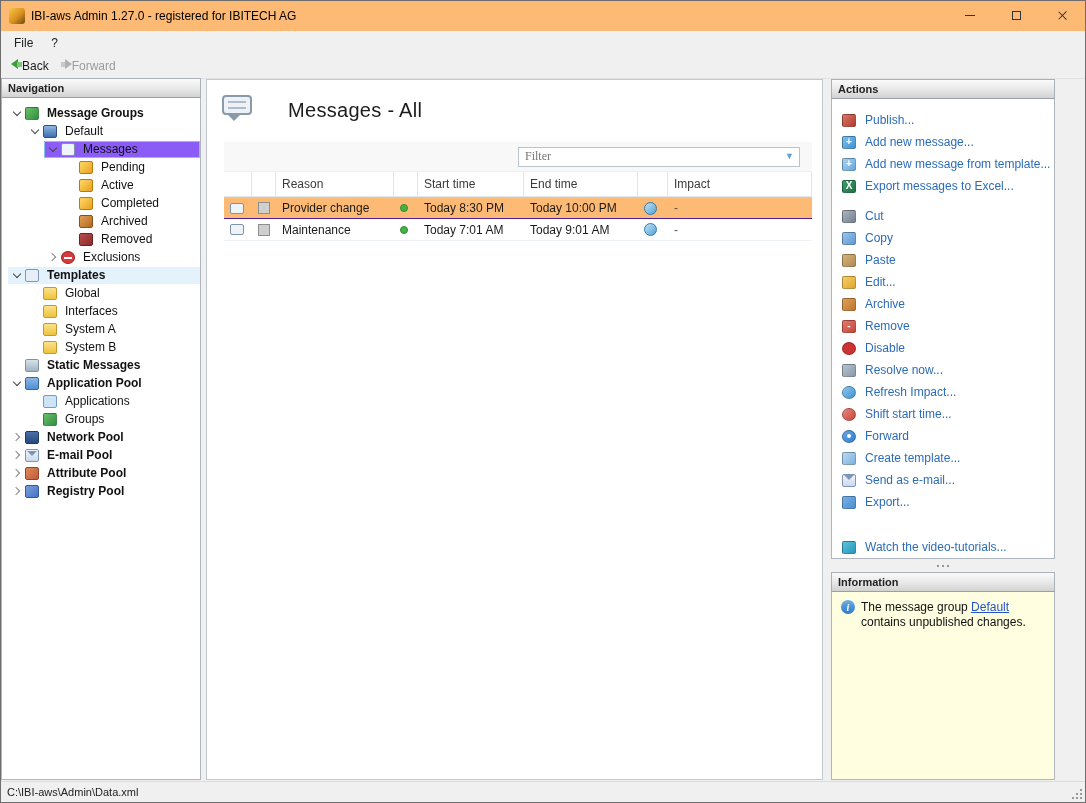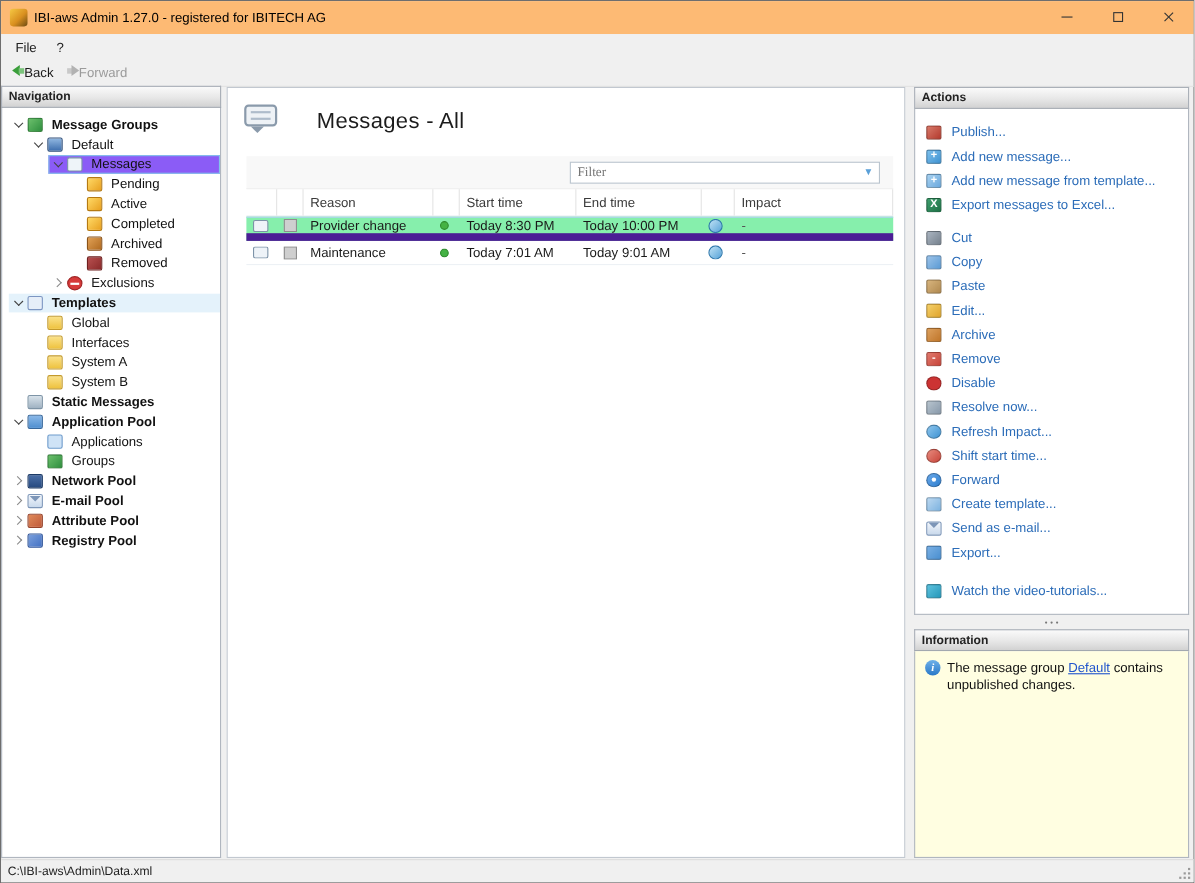--- a/index.html
+++ b/index.html
@@ -93,35 +93,35 @@
   .c-icon{width:28px;flex:none}
   .c-chk{width:24px;flex:none}
   .c-reason{width:118px;flex:none}
   .c-dot{width:24px;flex:none}
   .c-start{width:106px;flex:none}
   .c-end{width:114px;flex:none}
   .c-impic{width:30px;flex:none}
   .c-impact{flex:1}
   .drow{display:flex;height:22px;align-items:center;border-bottom:1px solid #edf1f5}
   .drow .cell{display:flex;align-items:center;padding-left:6px}
-  .drow.sel{background:#86efac;border-top:1px solid #aed5ef;border-bottom:7px solid #4c1d95}
+  .drow.sel{background:#fdba74;border-top:1px solid #aed5ef;border-bottom:1px solid #4c1d95}
   .bub{position:relative;width:14px;height:11px;background:#eef3f8;border:1px solid #7d93a8;border-radius:2px;flex:none}
   .bub::after{content:"";position:absolute;left:2px;top:10px;width:0;height:0;border:3px solid transparent;border-top-color:#7d93a8}
   .chkbox{width:12px;height:12px;background:#cfcfcf;border:1px solid #8e8e8e;flex:none}
   .dot-green{width:8px;height:8px;border-radius:50%;background:#44b244;border:1px solid #2e8b2e;flex:none}
   .globe{width:13px;height:13px;border-radius:50%;background:linear-gradient(135deg,#bfe2f5,#57a3d8);border:1px solid #2f79ad;flex:none}
   .dim{color:#555}
 
   
-  .right{position:absolute;left:830px;top:78px;width:250px;bottom:22px;display:flex;flex-direction:column}
+  .right{position:absolute;left:830px;top:78px;width:224px;bottom:22px;display:flex;flex-direction:column}
   .actions-body{background:#fff;border:1px solid #b0b6bf;border-top:none;height:460px;padding-top:10px;overflow:hidden}
   .action{display:flex;align-items:center;height:22px;padding-left:10px;color:#2b6cb8;cursor:pointer;white-space:nowrap}
   .action .alabel{padding:0 2px}
   .gap-after{margin-bottom:8px}
-  .gap-before{margin-top:13px}
+  .gap-before{margin-top:23px}
   .aicon{width:14px;height:13px;border-radius:2px;margin-right:7px;flex:none;border:1px solid rgba(0,0,0,.25);
     display:flex;align-items:center;justify-content:center;color:#fff;font-size:10px;font-weight:bold;line-height:1}
   .ai-publish{background:linear-gradient(135deg,#d87a6a,#b33a2e)}
   .ai-addmsg{background:linear-gradient(135deg,#7ec0ec,#3f93d2)}
   .ai-addtpl{background:linear-gradient(135deg,#a9d2f0,#6aa8dd)}
   .ai-excel{background:linear-gradient(135deg,#3f9e6e,#1e7145)}
   .ai-cut{background:linear-gradient(135deg,#aab4c0,#76828e)}
   .ai-copy{background:linear-gradient(135deg,#9cc3e8,#5b9bd5)}
   .ai-paste{background:linear-gradient(135deg,#d8b57e,#b08950)}
   .ai-edit{background:linear-gradient(135deg,#f4d06a,#e0a52e)}

